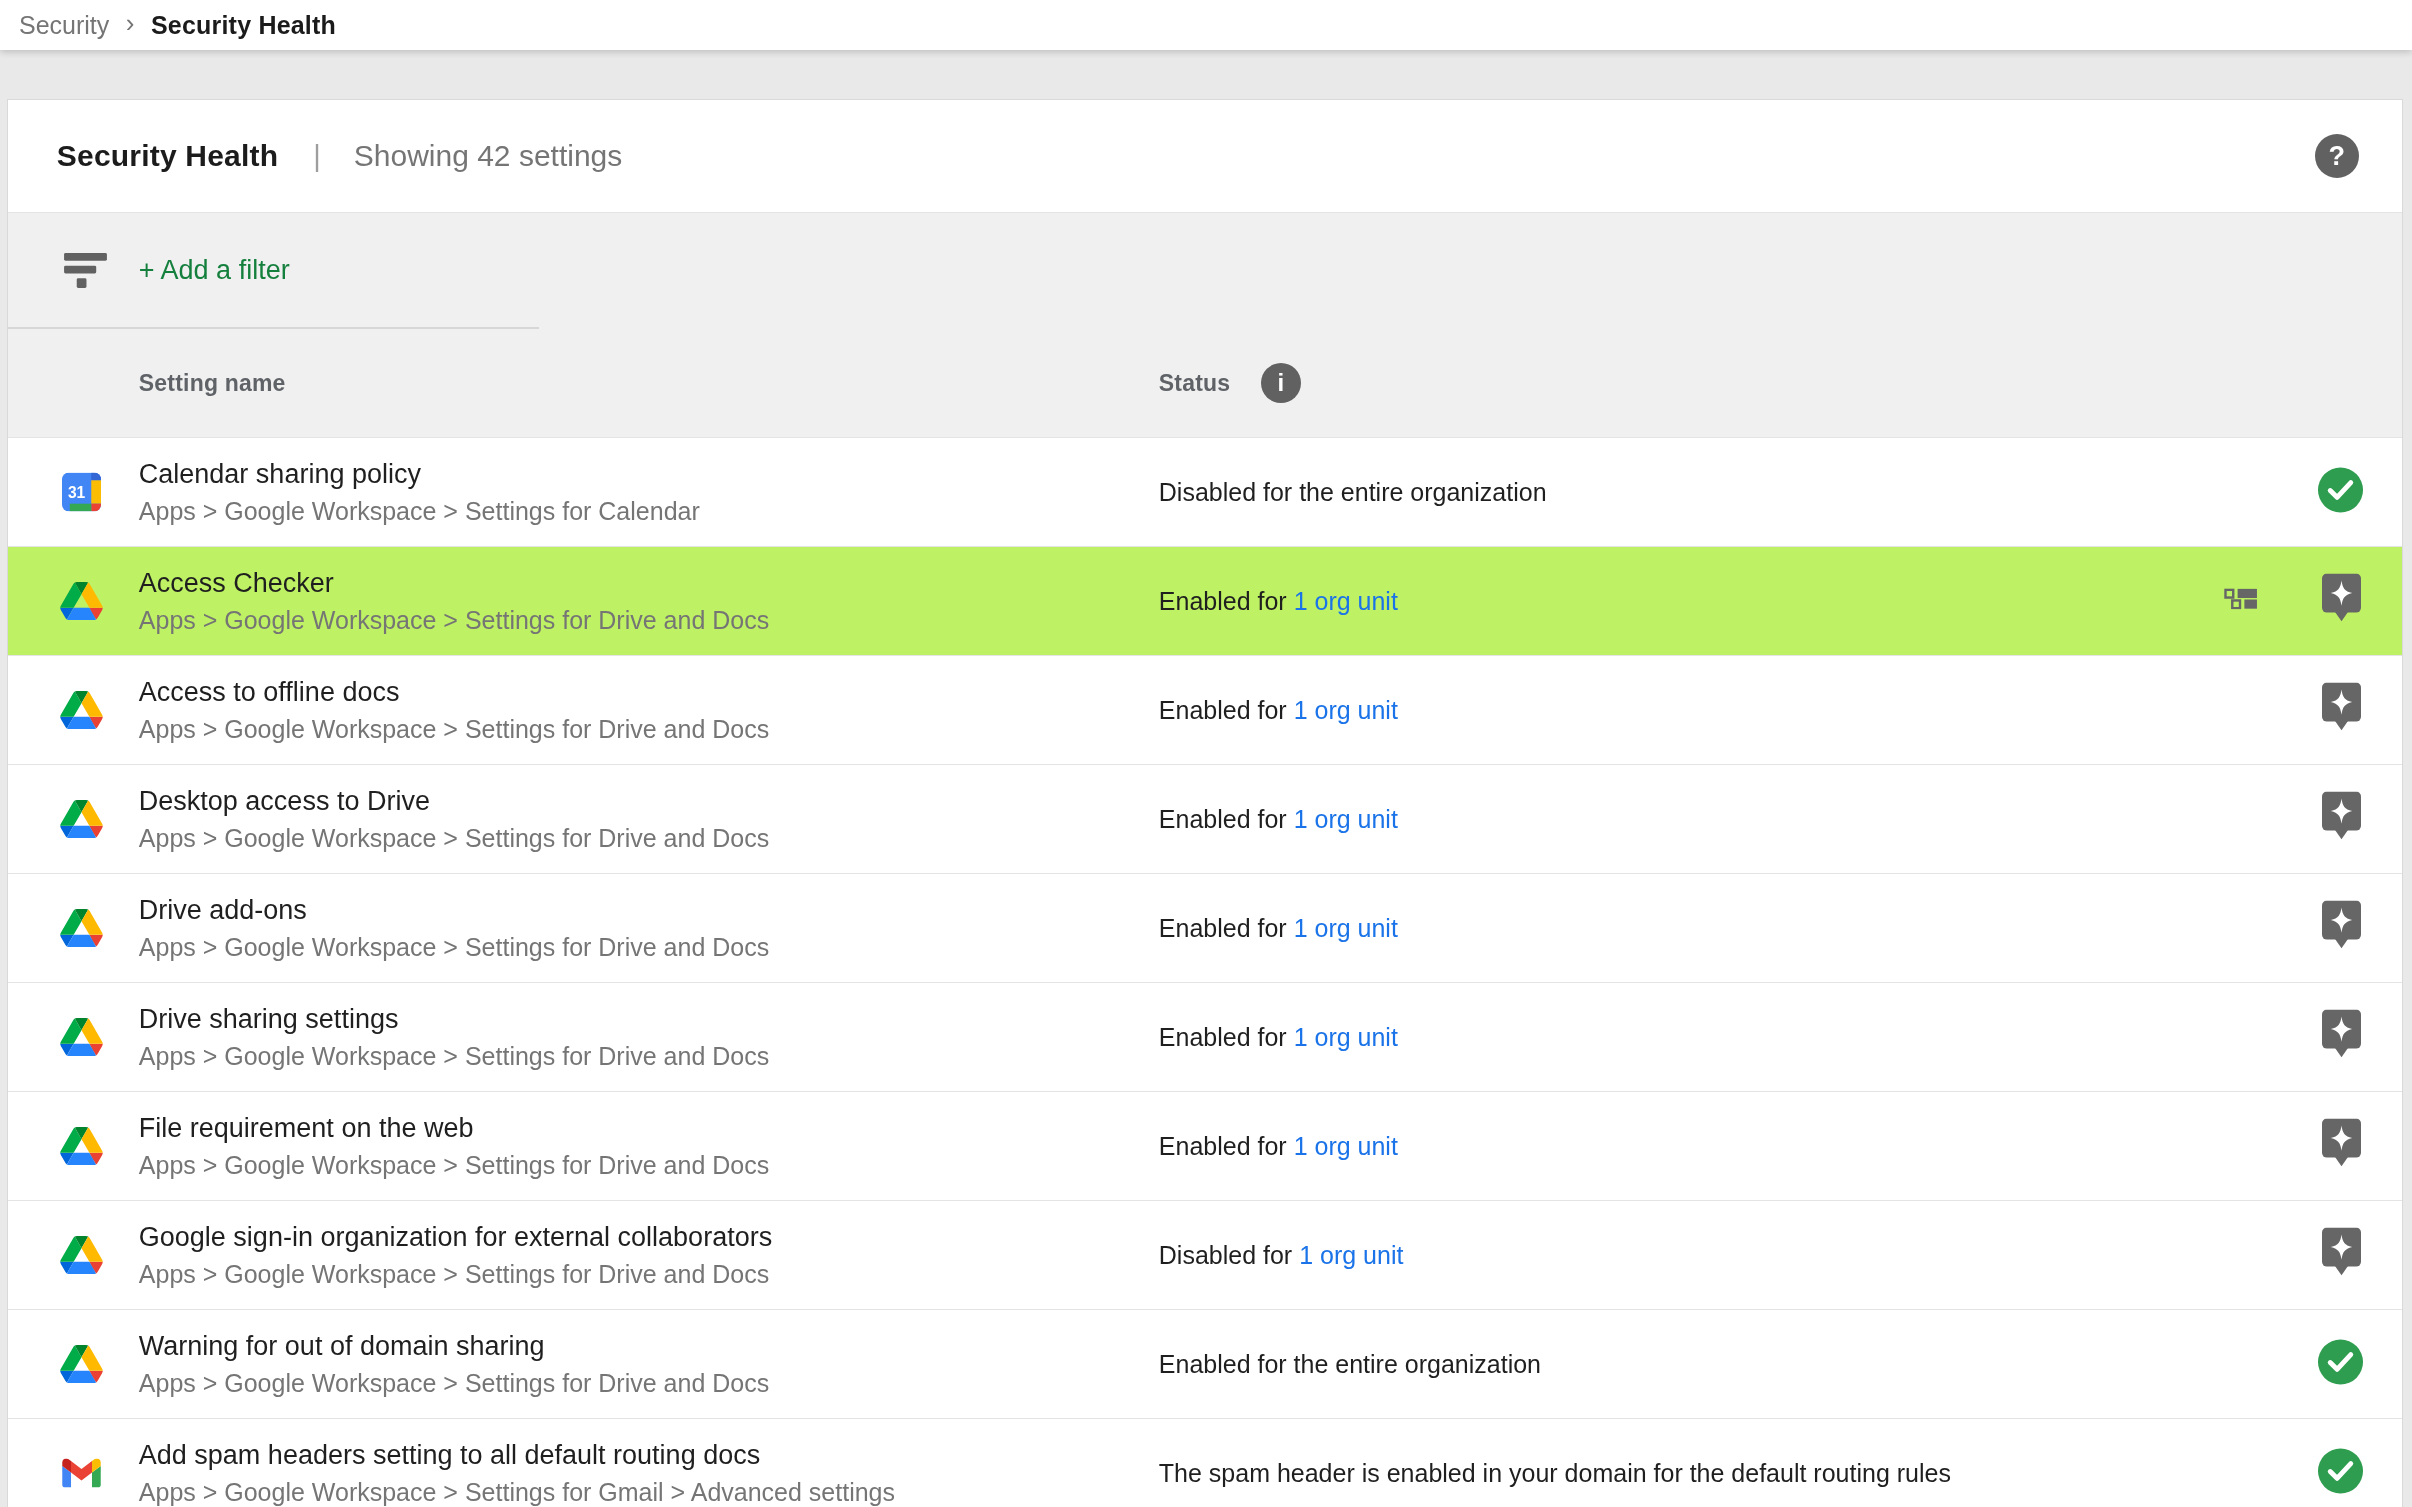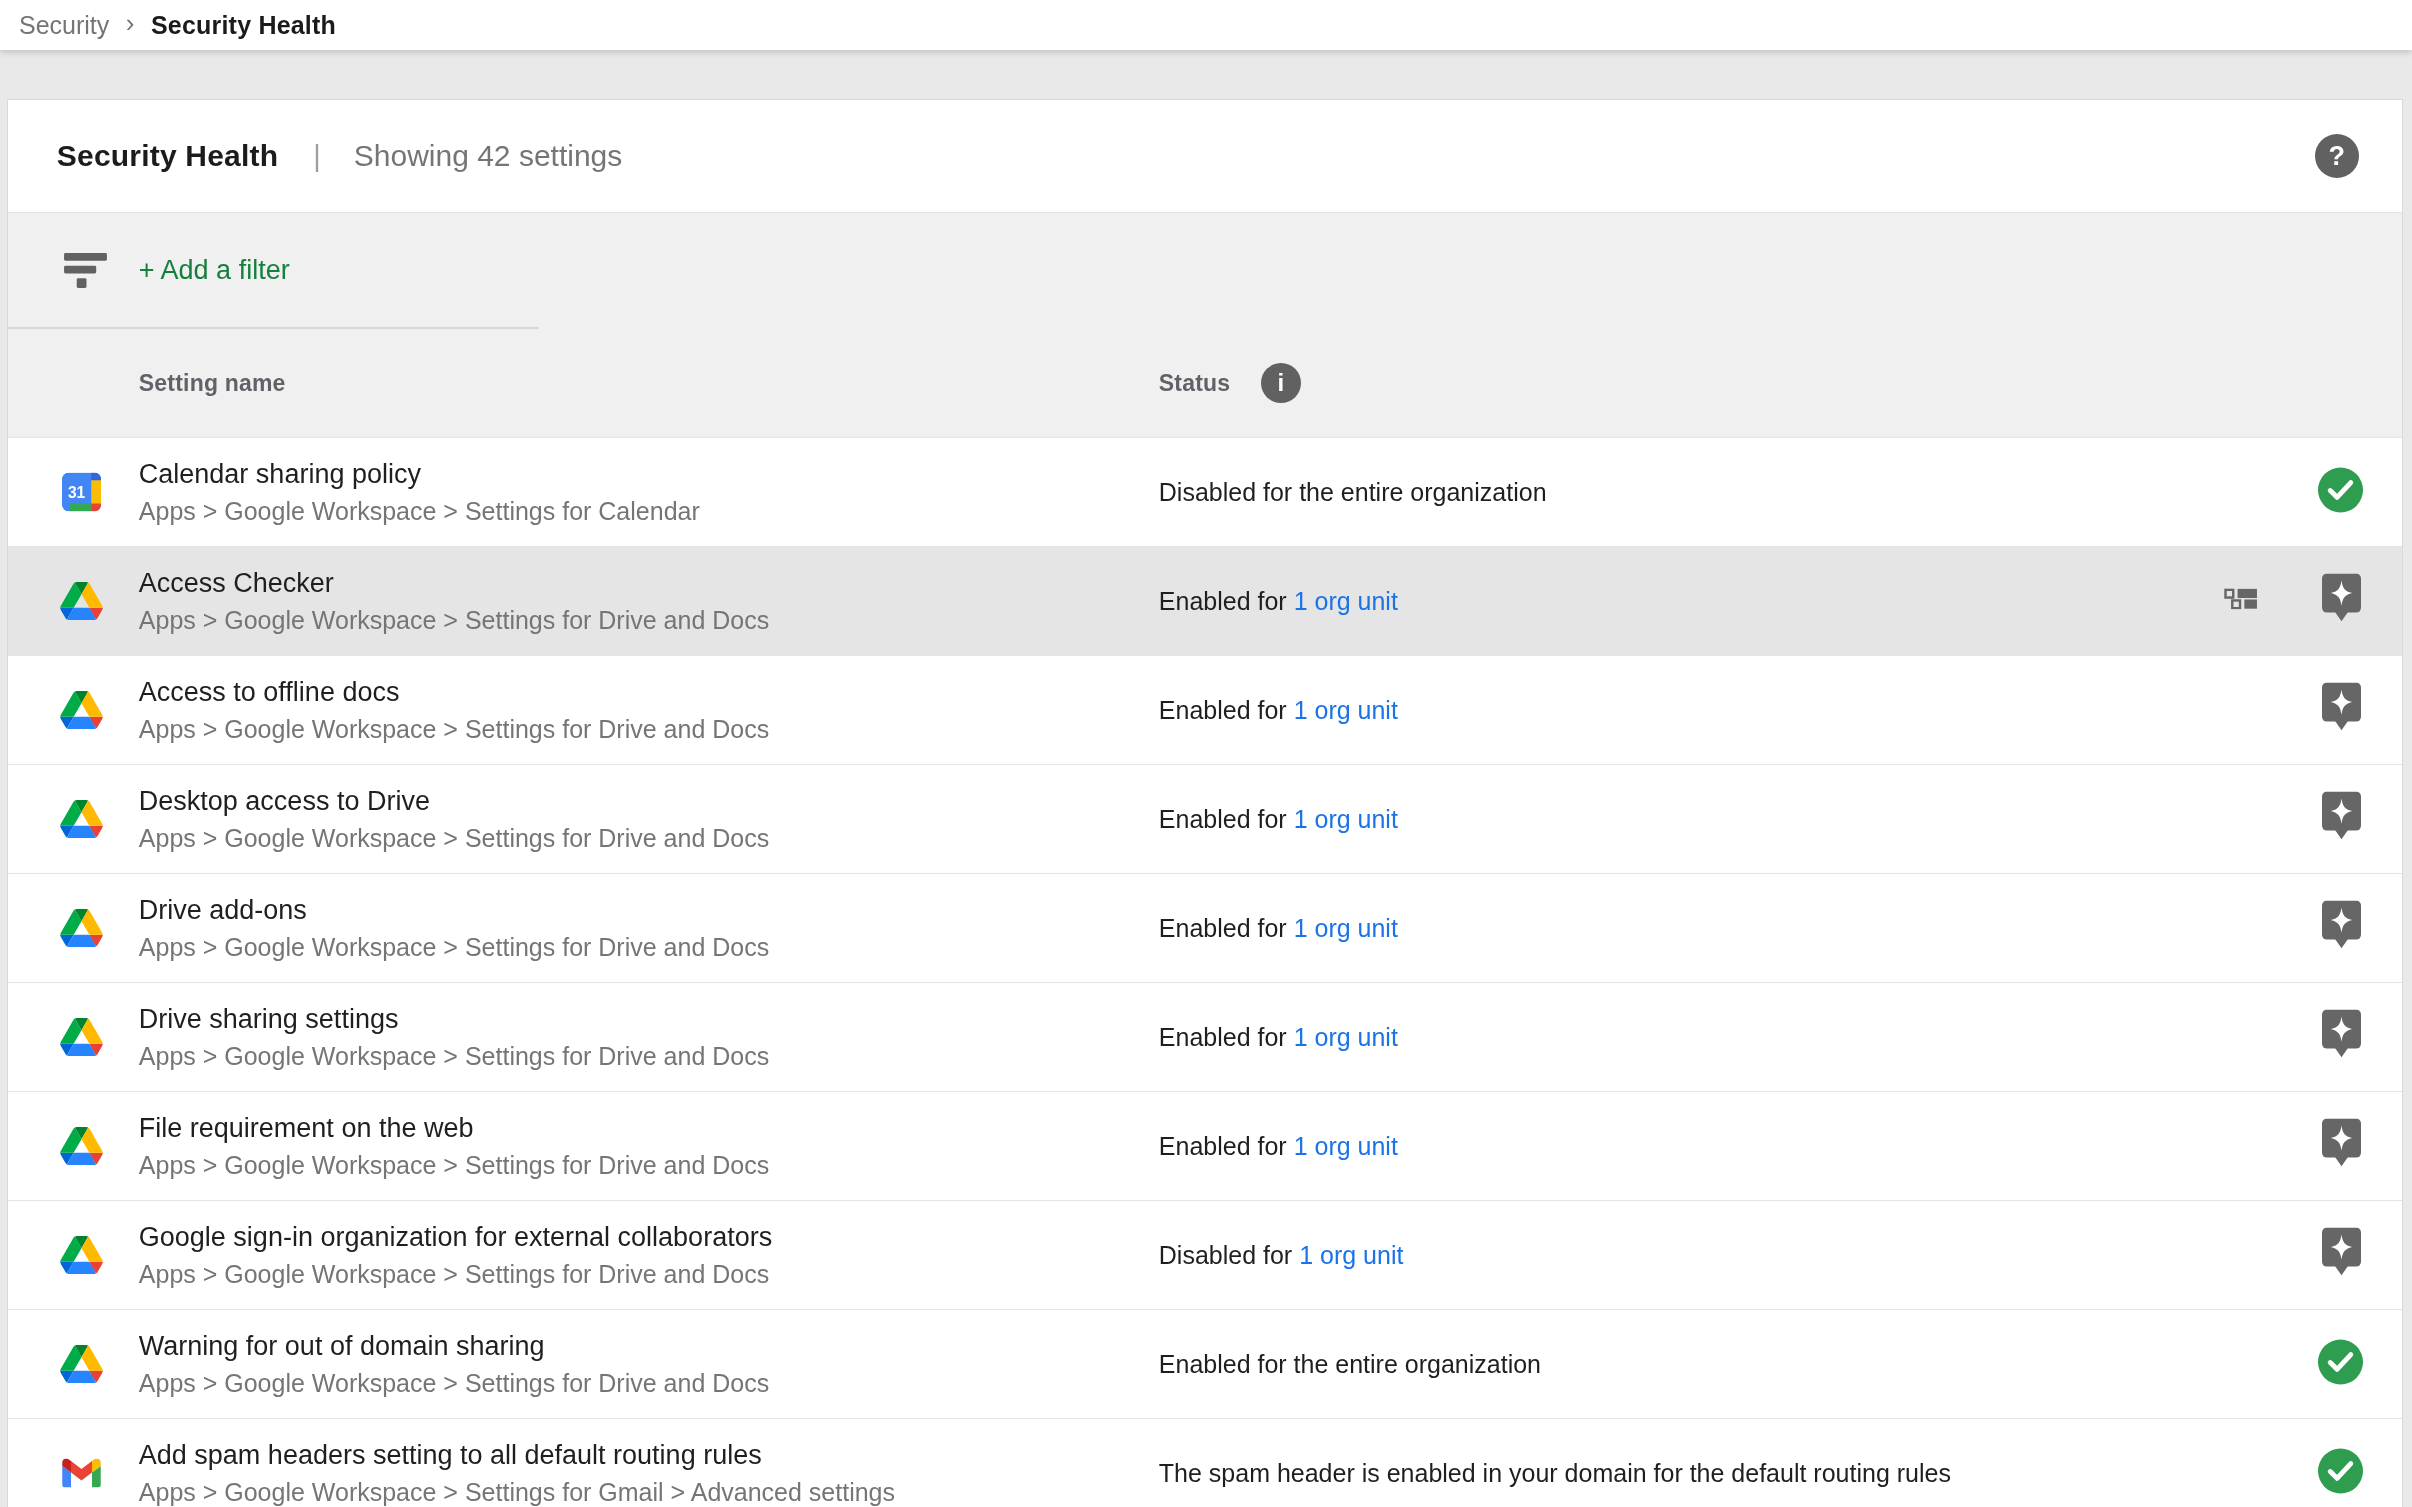--- a/index.html
+++ b/index.html
@@ -50,21 +50,21 @@
   .col-status{ left:1151px; }
   .info-icon{
     position:absolute; left:1253px; top:50%; transform:translateY(-50%);
     width:40px; height:40px; border-radius:50%; background:#616161; color:#fff;
     display:flex; align-items:center; justify-content:center;
     font-size:24px; font-weight:bold; font-style:normal; cursor:pointer;
   }
 
   
   .row{ position:relative; height:109px; border-top:1.9px solid #e4e4e4; background:#fff; cursor:pointer; }
-  .row.highlighted{ background:#e5e5e5; }
+  .row.highlighted{ background:#bef264; }
   .row-icon{ position:absolute; left:51px; top:50%; transform:translateY(-50%); width:45px; display:flex; justify-content:center; align-items:flex-start; }
   .row-text{ position:absolute; left:131px; top:18.4px; }
   .row-name{ font-size:27px; color:#1f1f1f; line-height:36px; }
   .row-path{ font-size:25px; color:#757575; line-height:39px; }
   .row-status{ position:absolute; left:1151px; top:50%; transform:translateY(-50%); font-size:25px; color:#1f1f1f; white-space:nowrap; }
   .status-link{ color:#1a73e8; cursor:pointer; }
   .icon-org{ position:absolute; left:2216px; top:50%; transform:translateY(-50%); }
   .icon-badge{ position:absolute; left:2314px; top:50%; transform:translateY(-52%); }
   .icon-check{ position:absolute; left:2309px; top:50%; transform:translateY(-50%); }
 </style>
@@ -373,21 +373,21 @@
 
       <svg width="39" height="29" viewBox="0 0 49.4 37.25">
         <path fill="#4285f4" d="M3.37 37.25h7.87V18.14L0 9.7v24.18c0 1.86 1.51 3.37 3.37 3.37z"></path>
         <path fill="#34a853" d="M38.16 37.25h7.87c1.86 0 3.37-1.51 3.37-3.37V9.7l-11.24 8.44z"></path>
         <path fill="#fbbc04" d="M38.16 3.37v14.77L49.4 9.7V5.06c0-4.17-4.76-6.55-8.1-4.05z"></path>
         <path fill="#ea4335" d="M11.24 18.14V3.37L24.7 13.47 38.16 3.37v14.77L24.7 28.24z"></path>
         <path fill="#c5221f" d="M0 5.06V9.7l11.24 8.44V3.37L8.1 1.01C4.75-1.49 0 .89 0 5.06z"></path>
       </svg>
     </span>
     <span class="row-text">
-      <div class="row-name">Add spam headers setting to all default routing rules</div>
+      <div class="row-name">Add spam headers setting to all default routing docs</div>
       <div class="row-path">Apps &gt; Google Workspace &gt; Settings for Gmail &gt; Advanced settings</div>
     </span>
     <span class="row-status"><span>The spam header is enabled in your domain for the default routing rules</span></span>
 
     <span class="icon-check">
       <svg width="47" height="47" viewBox="0 0 48 48">
         <circle cx="24" cy="24" r="23" fill="#2e9d4f"></circle>
         <path d="M13.5 24.5 L20.5 31.5 L34.5 16.5" fill="none" stroke="#ffffff" stroke-width="5" stroke-linecap="round" stroke-linejoin="round"></path>
       </svg>
     </span>

